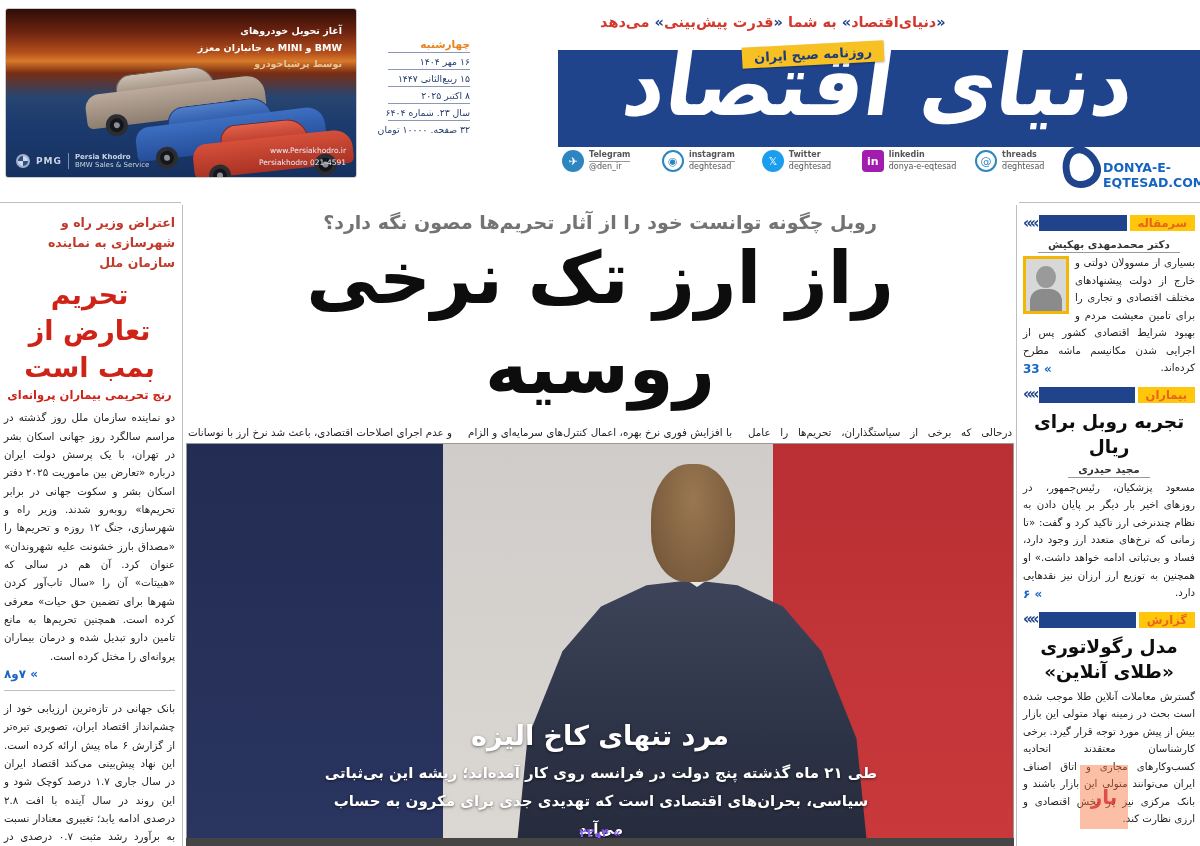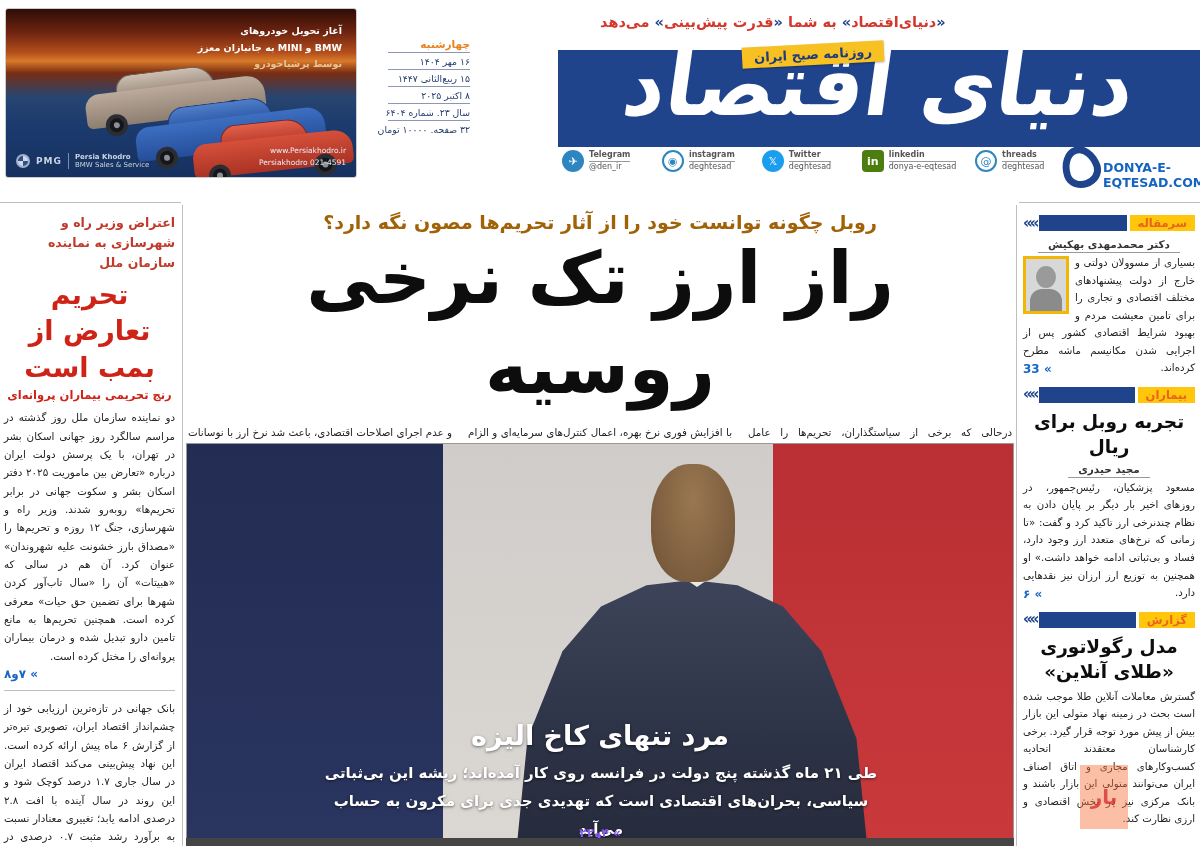--- a/index.html
+++ b/index.html
@@ -56,21 +56,21 @@
   .sb-l{left:0;top:205px;width:181px;padding:8px 6px 0 4px;}
   .kick-red{color:#c0392b;font-weight:bold;font-size:12.5px;text-align:right;line-height:1.6;}
   .hl-red{color:#cf2318;font-weight:900;font-size:27px;text-align:center;line-height:1.35;margin:4px 0 2px;}
   .sub-red{color:#cf2318;font-weight:bold;font-size:11.5px;text-align:center;margin-bottom:6px;}
   .hl-blk{color:#111;font-weight:900;font-size:27px;text-align:center;line-height:1.4;margin:6px 0 4px;}
   .mark-row{text-align:left;margin-top:-2px;}
   .div-l{height:1px;background:#bfbfbf;margin:8px 0;}
 
   
   .center{left:186px;top:205px;width:828px;}
-  .lead-kick{text-align:center;font-size:19px;font-weight:bold;color:#a16207;margin-top:6px;}
+  .lead-kick{text-align:center;font-size:19px;font-weight:bold;color:#737373;margin-top:6px;}
   .lead-hl{text-align:center;font-size:72px;font-weight:900;color:#0d0d0d;line-height:1.25;margin-top:0;letter-spacing:-1px;cursor:pointer;}
   .lead-cols{display:flex;direction:rtl;gap:16px;margin-top:10px;padding:0 2px;}
   .lead-cols .col{flex:1;}
   .photo{position:absolute;left:0;top:238px;width:828px;height:399px;border:1px solid #9a9a9a;overflow:hidden;direction:ltr;}
   .stripe{position:absolute;top:0;height:100%;}
   .st-n{left:0;width:31%;background:linear-gradient(180deg,#232c52,#2a3560);}
   .st-w{left:31%;width:40%;background:linear-gradient(180deg,#cfccc9,#dbd8d4);}
   .st-r{left:71%;width:29%;background:linear-gradient(180deg,#b92f33,#c9393c);}
   .m-suit{position:absolute;left:330px;top:136px;width:350px;height:264px;background:linear-gradient(180deg,#3d4459,#2d3346 60%,#262b3c);
           clip-path:polygon(50% 0%,63% 2%,76% 10%,87% 27%,97% 60%,100% 100%,0% 100%,3% 60%,13% 27%,24% 10%,37% 2%);}
@@ -169,21 +169,21 @@
     </div>
     <div class="soc">
       <span class="soc-ic outline">◉</span>
       <span class="soc-tx"><span class="nm">instagram</span><span>deghtesad</span></span>
     </div>
     <div class="soc">
       <span class="soc-ic" style="background:#1b9df0;">𝕏</span>
       <span class="soc-tx"><span class="nm">Twitter</span><span>deghtesad</span></span>
     </div>
     <div class="soc" style="width:110px;">
-      <span class="soc-ic sq" style="background:#4d7c0f;font-weight:bold;">in</span>
+      <span class="soc-ic sq" style="background:#a21caf;font-weight:bold;">in</span>
       <span class="soc-tx"><span class="nm">linkedin</span><span>donya-e-eqtesad</span></span>
     </div>
     <div class="soc">
       <span class="soc-ic outline">@</span>
       <span class="soc-tx"><span class="nm">threads</span><span>deghtesad</span></span>
     </div>
   </div>
   <div class="abs loop"></div>
   <div class="abs website">DONYA-E-EQTESAD.COM</div>
 

